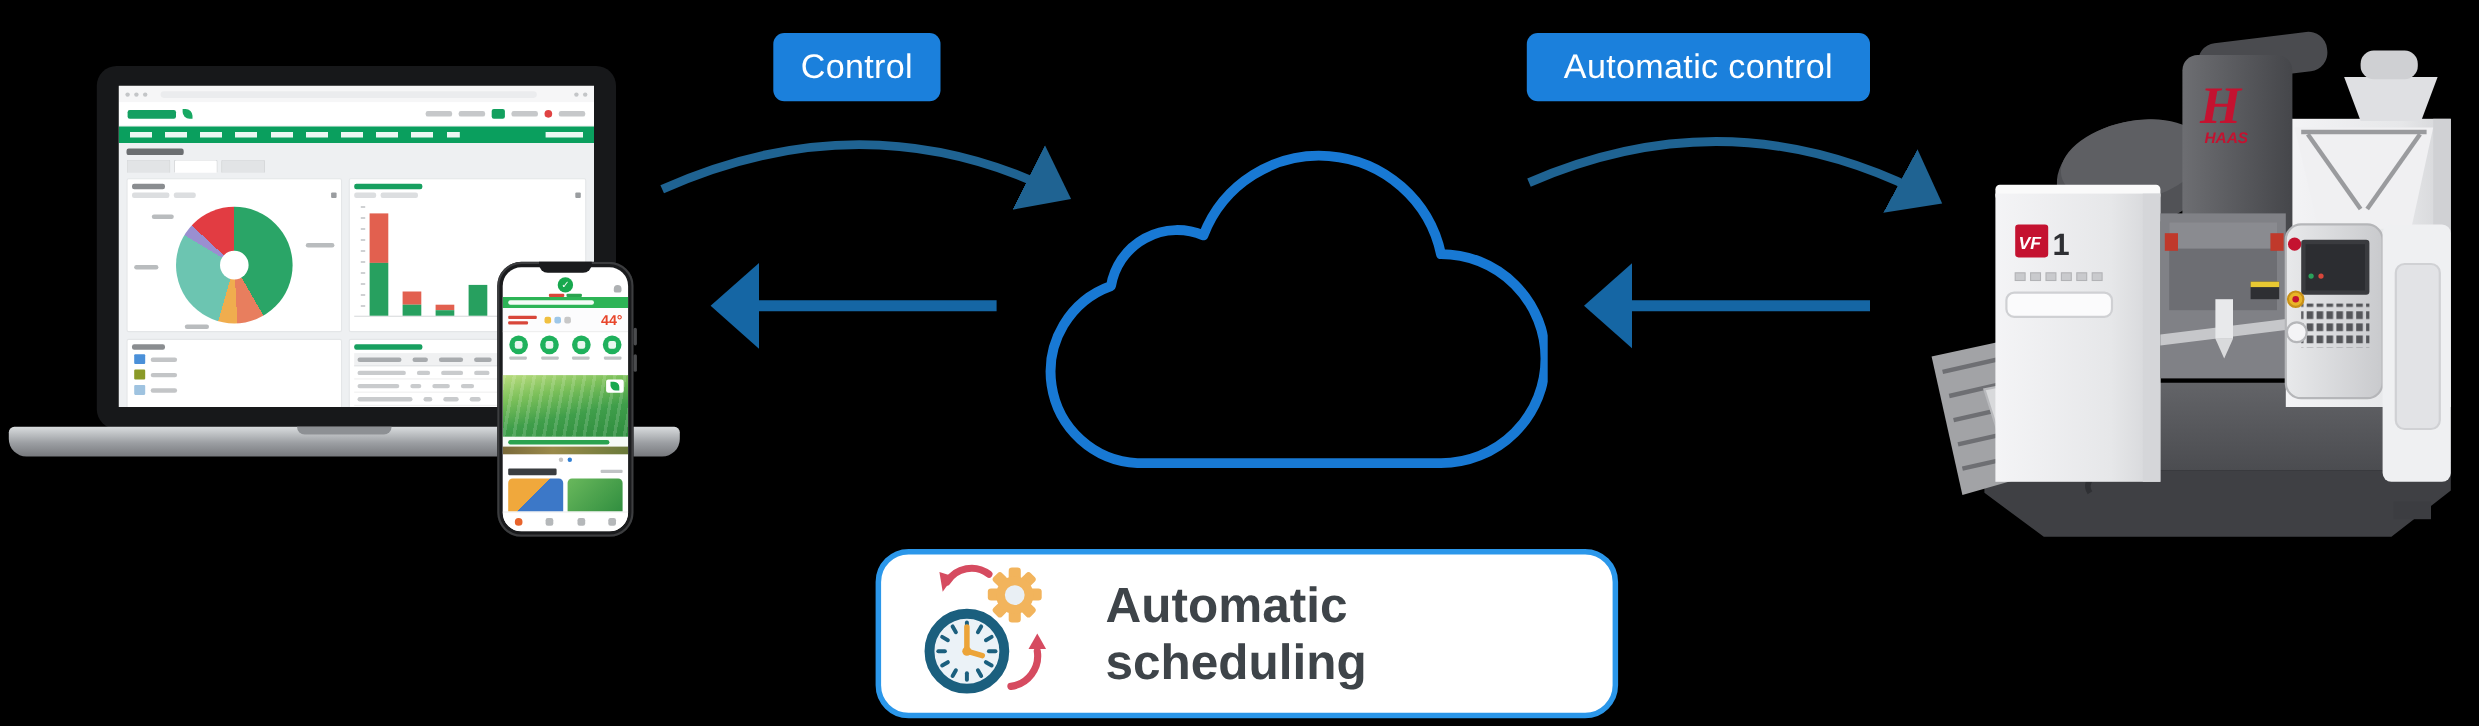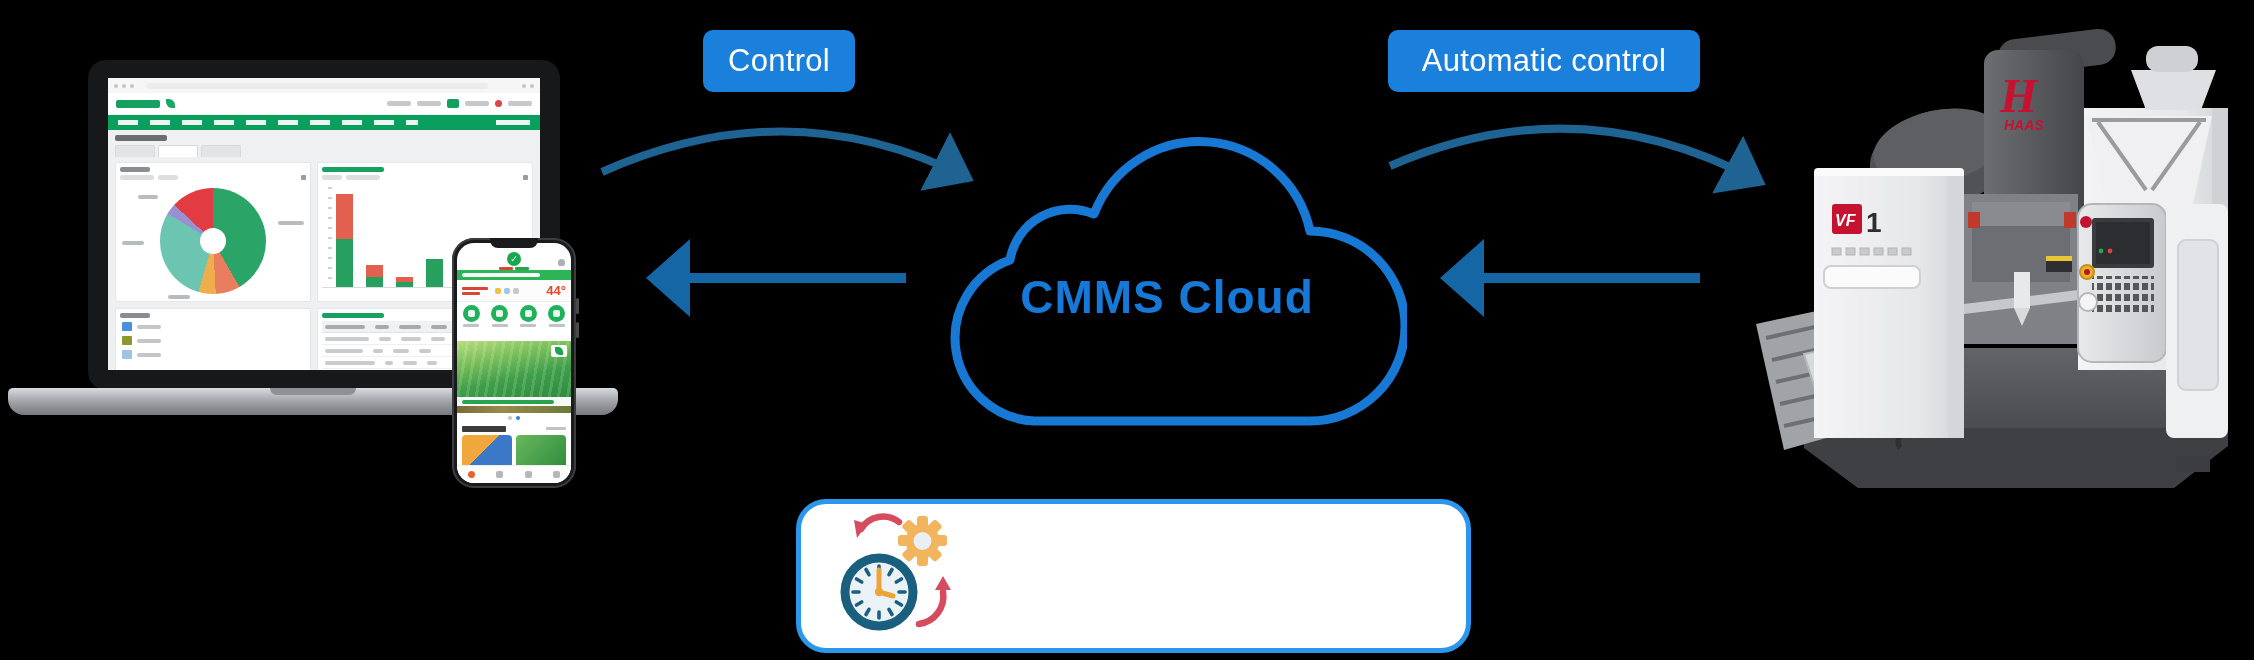--- a/index.html
+++ b/index.html
@@ -364,21 +364,20 @@
     <span>Control</span>
   </div>
   <div class="pill-label pill-autocontrol">
     <span>Automatic control</span>
   </div>
 
   <div class="cloud-wrap">
     <svg width="485" height="312" viewBox="0 0 485 312">
       <path d="M 112 301 L 388 301 A 95 95 0 0 0 388 111 A 113 113 0 0 0 172 94 A 61 61 0 0 0 88 140 A 83 83 0 0 0 112 301 Z" fill="none" stroke="#1879d4" stroke-width="9" stroke-linejoin="round"></path>
     </svg>
-    <div class="cloud-text">CMMS Cloud</div>
   </div>
 
   <svg class="arrows">
     <defs>
       <marker id="headArc" markerWidth="8" markerHeight="10" refX="4.6" refY="5" orient="auto" markerUnits="strokeWidth">
         <path d="M0,0.9 L5.4,5 L0,9.1 Z" fill="#1f6392"></path>
       </marker>
       <marker id="headStr" markerWidth="7" markerHeight="10" refX="3.8" refY="5" orient="auto" markerUnits="strokeWidth">
         <path d="M0,1.1 L4.4,5 L0,8.9 Z" fill="#1566a4"></path>
       </marker>
@@ -536,15 +535,16 @@
 
       <g stroke="#d64b60" stroke-width="6.5" fill="none" stroke-linecap="round">
         <path d="M 72 12 A 26 26 0 0 0 34 19"></path>
         <path d="M 92 114 A 28 28 0 0 0 116 82"></path>
       </g>
       <g fill="#d64b60">
         <polygon points="27,10 40,14 30,28"></polygon>
         <polygon points="108,80 124,80 116,66"></polygon>
       </g>
     </svg>
+    <div class="sched-text">Automatic scheduling</div>
   </div>
 
 </div>
 
 </body></html>

